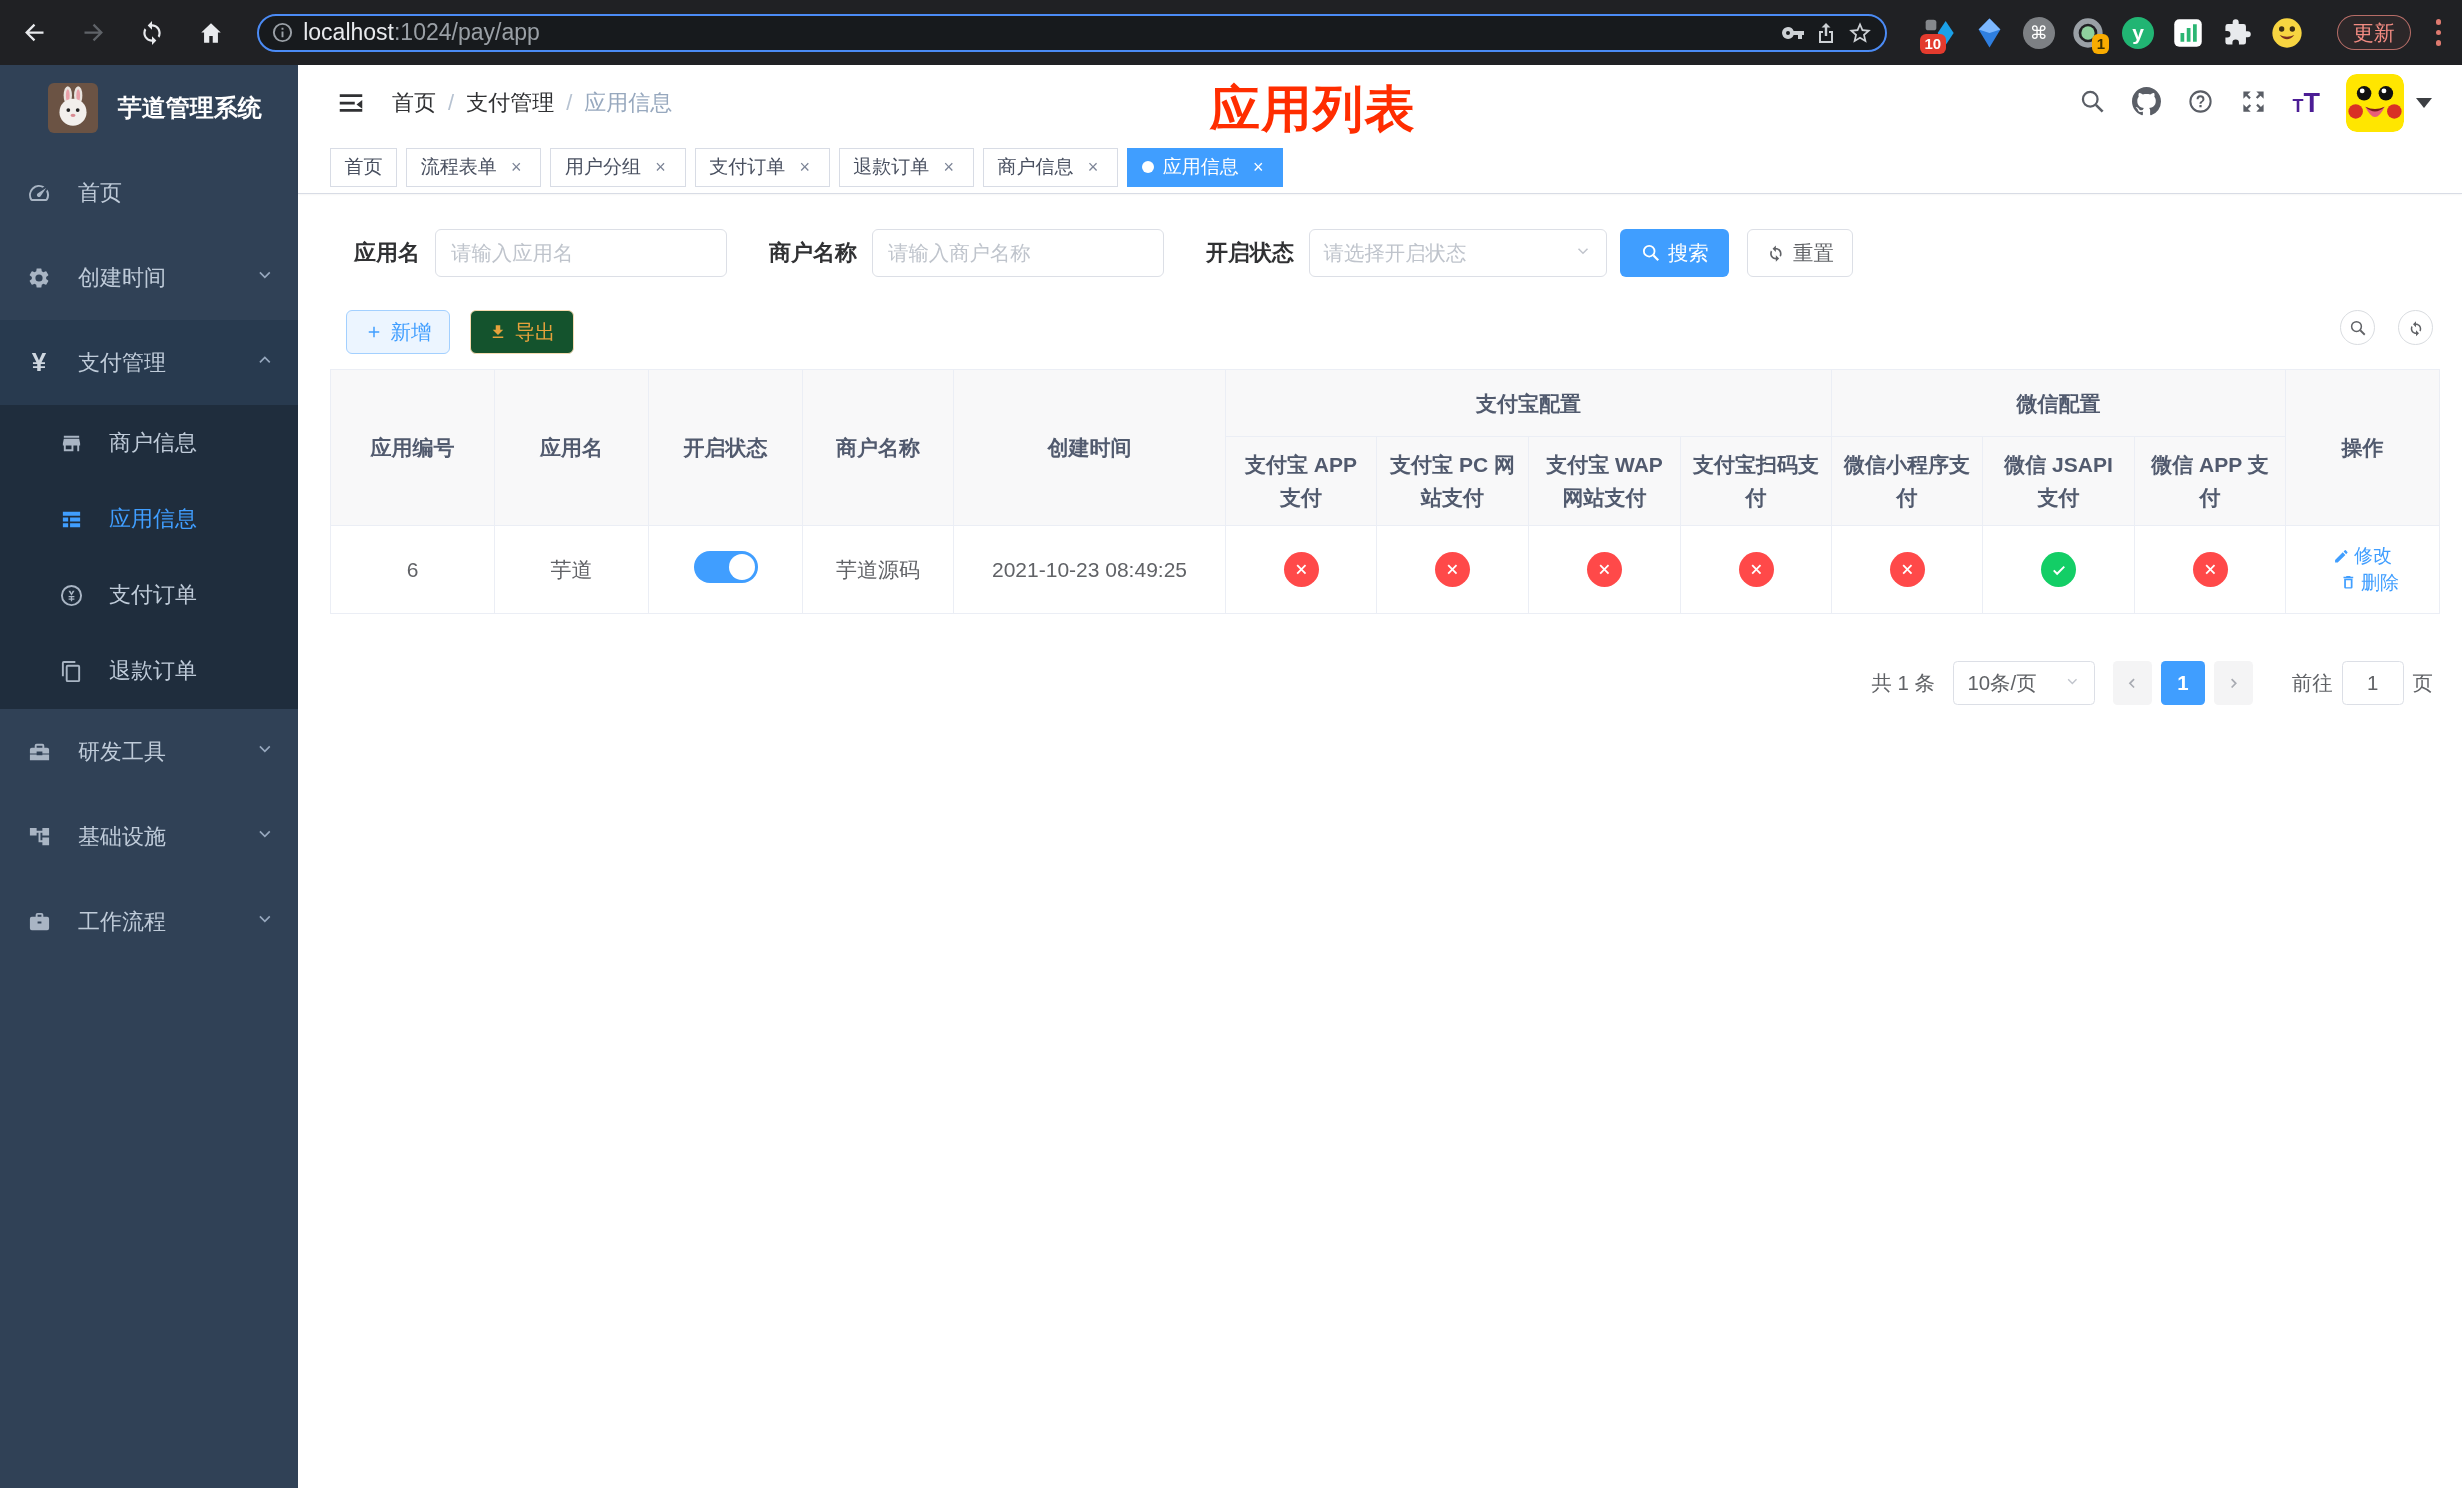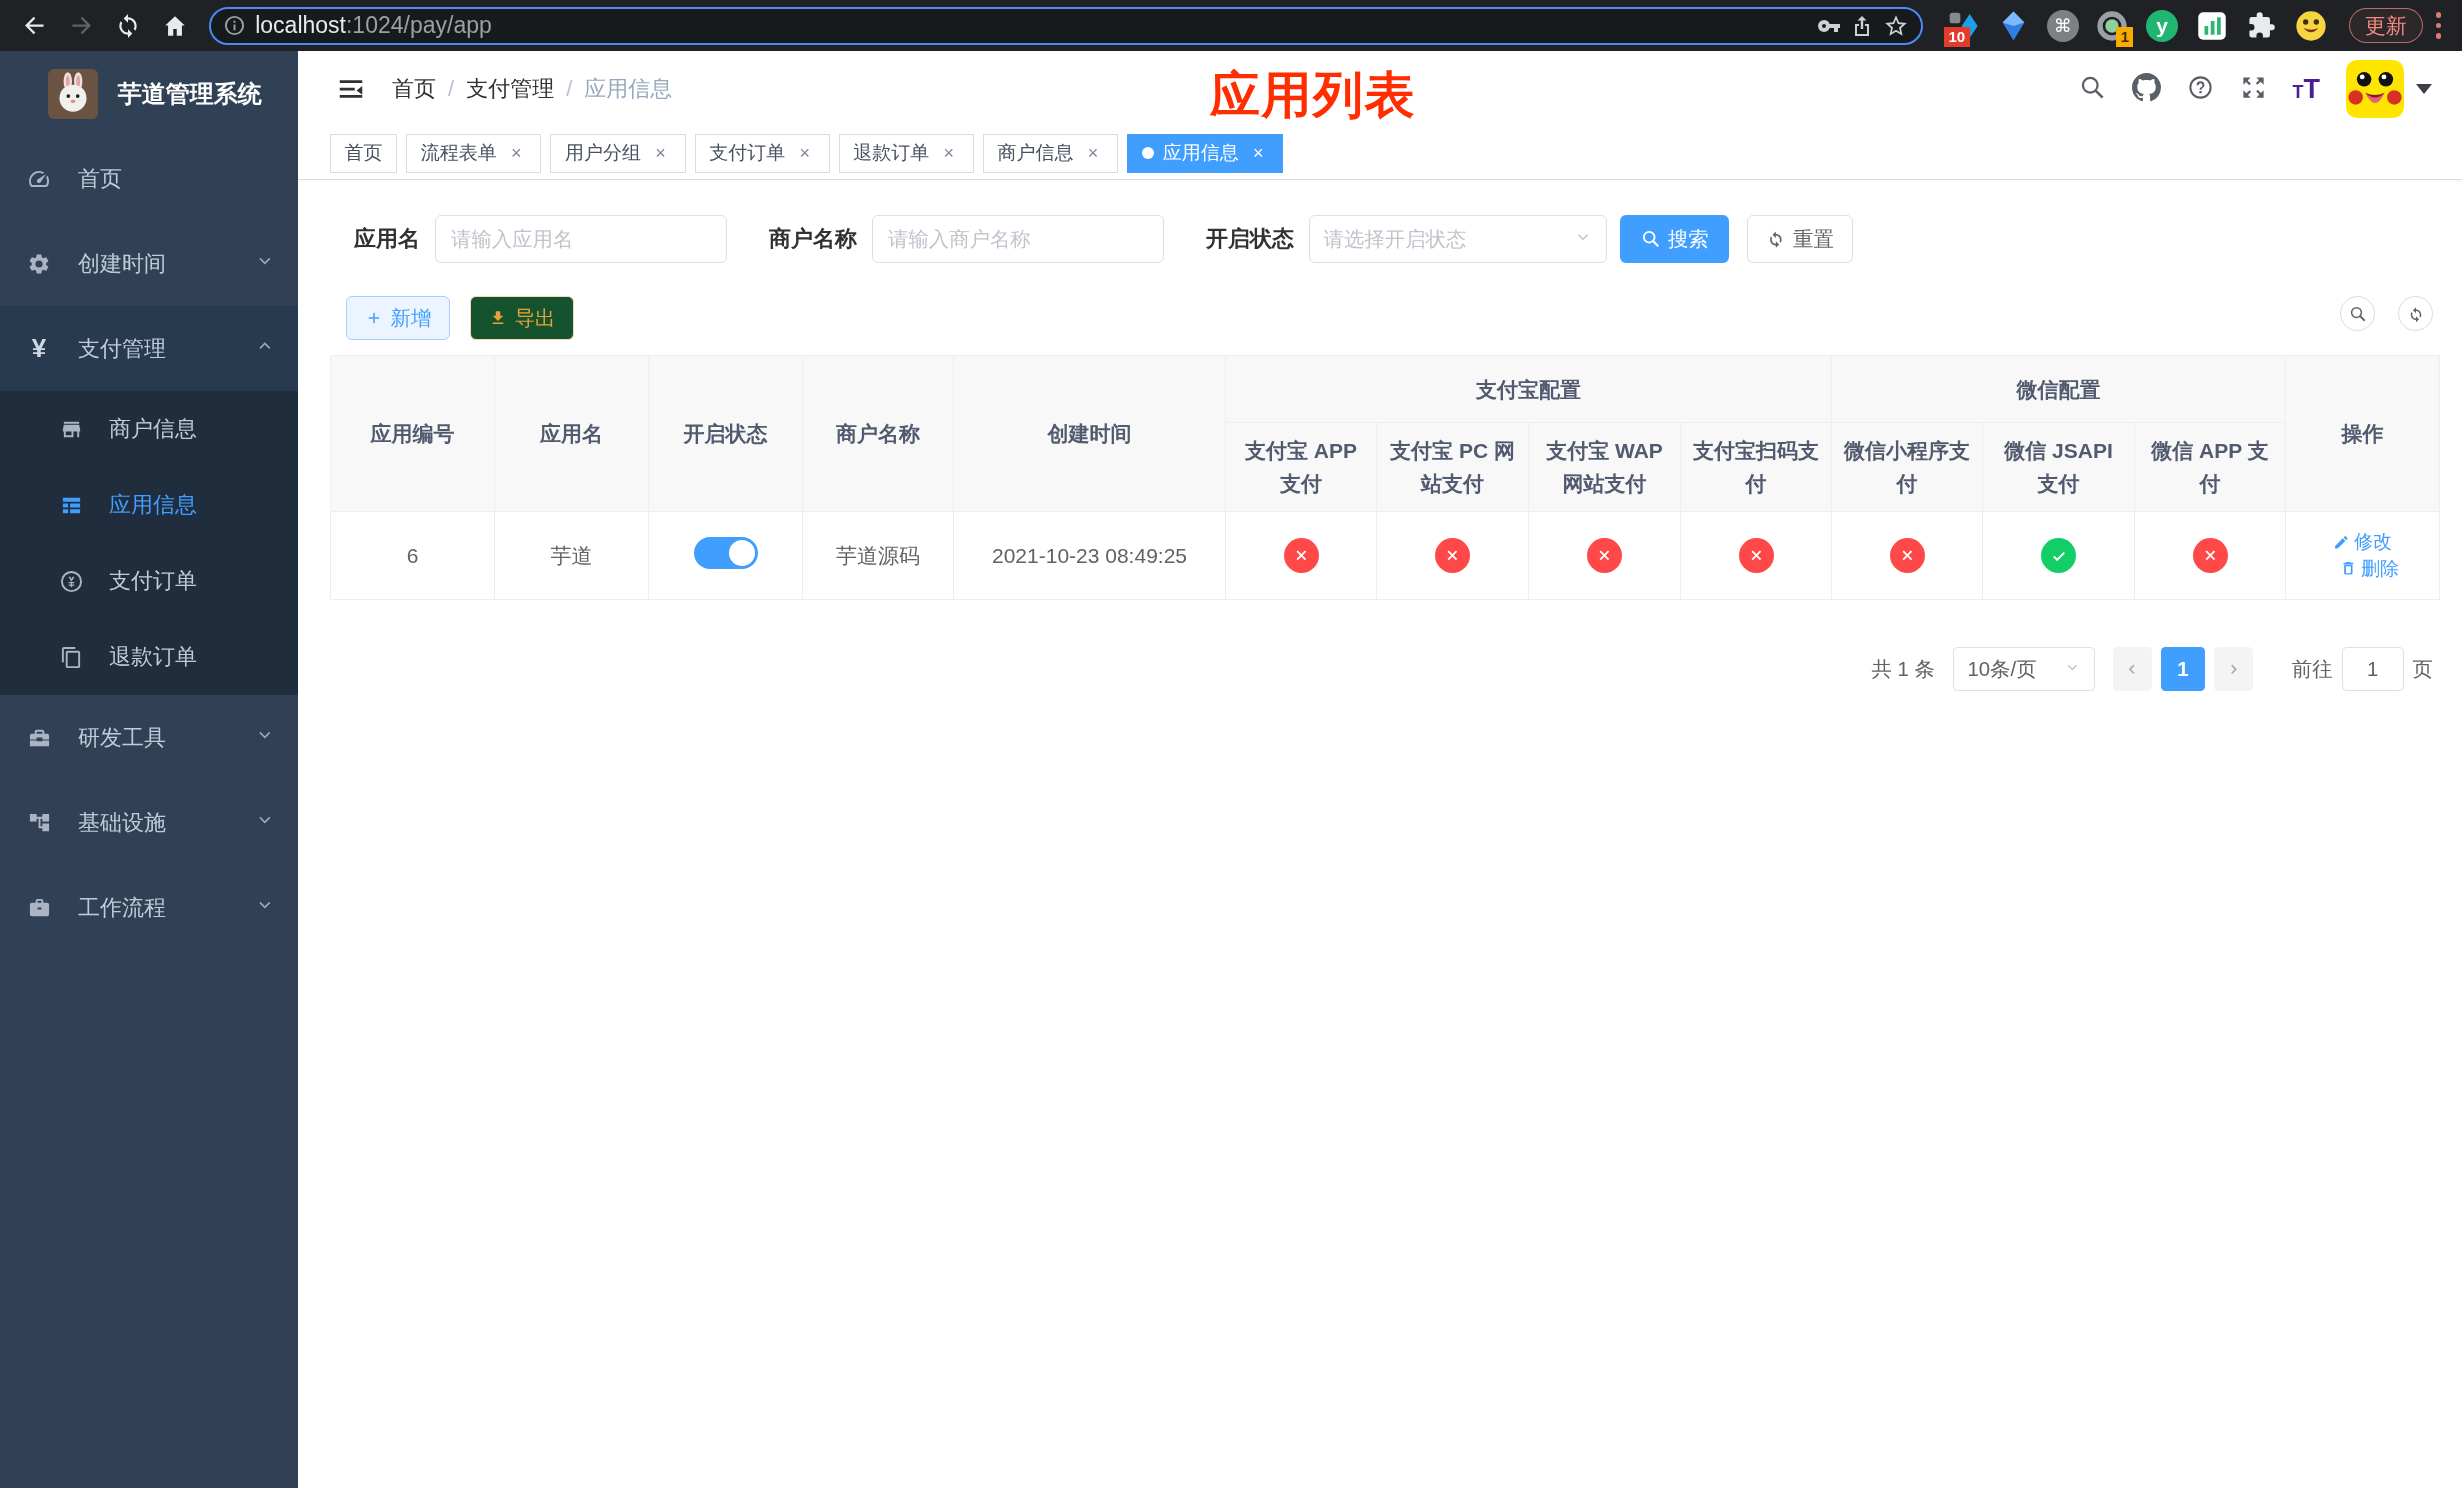--- a/index.html
+++ b/index.html
@@ -1,31 +1,31 @@
 <!DOCTYPE html>
 <html style="font-size:12px"><head>
 <meta charset="utf-8">
 <style>
   * { margin:0; padding:0; box-sizing:border-box; }
   html,body { width:2462px; height:1489px; overflow:hidden;
     font-family:"Liberation Sans","DejaVu Sans",sans-serif; }
 
   
-  .browser { height:51px; background:#202124; display:flex; align-items:center; padding:0 13.6px; gap:6px; }
+  .browser { height:65px; background:#202124; display:flex; align-items:center; padding:0 13.6px; gap:18px; }
   .bnav { width:41px; height:41px; border-radius:50%; display:flex; align-items:center; justify-content:center; color:#e8eaed; flex:0 0 auto; }
   .bnav.dis { color:#5f6368; }
   .urlbar { flex:1 1 auto; height:38px; margin:0 7.6px; background:#171a1d; border:2.3px solid #4b8bf5; border-radius:19.7px;
     display:flex; align-items:center; padding:0 12px; gap:9px; min-width:0; }
   .urltext { flex:1 1 auto; font-size:23px; color:#e8eaed; white-space:nowrap; overflow:hidden; }
   .urltext .dim { color:#9aa0a6; }
   .pill-ic { color:#cdd1d5; display:flex; align-items:center; }
   .exts { display:flex; align-items:center; gap:16.7px; padding:0 10.6px; flex:0 0 auto; }
   .ext { position:relative; width:33px; height:33px; display:flex; align-items:center; justify-content:center; }
   .badge { position:absolute; bottom:-4.5px; left:-3px; background:#e33b2e; color:#fff; font-size:15px; line-height:19.7px;
-    padding:0 4.5px; border-radius:0; font-weight:700; }
+    padding:0 4.5px; border-radius:6px; font-weight:700; }
   .badge.orange { left:auto; right:-4.5px; background:#f9ab00; color:#3c2f00; }
   .extcirc { width:32px; height:32px; border-radius:50%; display:flex; align-items:center; justify-content:center; }
   .updbtn { margin-left:4.5px; height:35px; padding:0 15px; border:1.5px solid rgba(242,139,130,.7); border-radius:18px;
     color:#f28b82; font-size:21px; background:rgba(242,139,130,.06); display:flex; align-items:center; flex:0 0 auto; }
   .kebab { width:10.6px; display:flex; flex-direction:column; gap:5.3px; align-items:center; margin:0 4.5px; flex:0 0 auto; }
   .kebab i { width:5.3px; height:5.3px; border-radius:50%; background:#de7a6f; }
 
   
   .app { display:flex; height:1437px; }
   .sidebar { width:298px; background:#304156; color:#bfcbd9; flex:0 0 auto; display:flex; flex-direction:column; }

